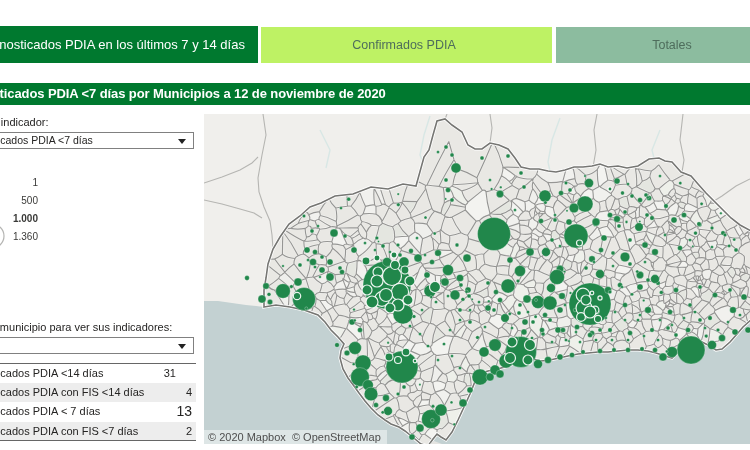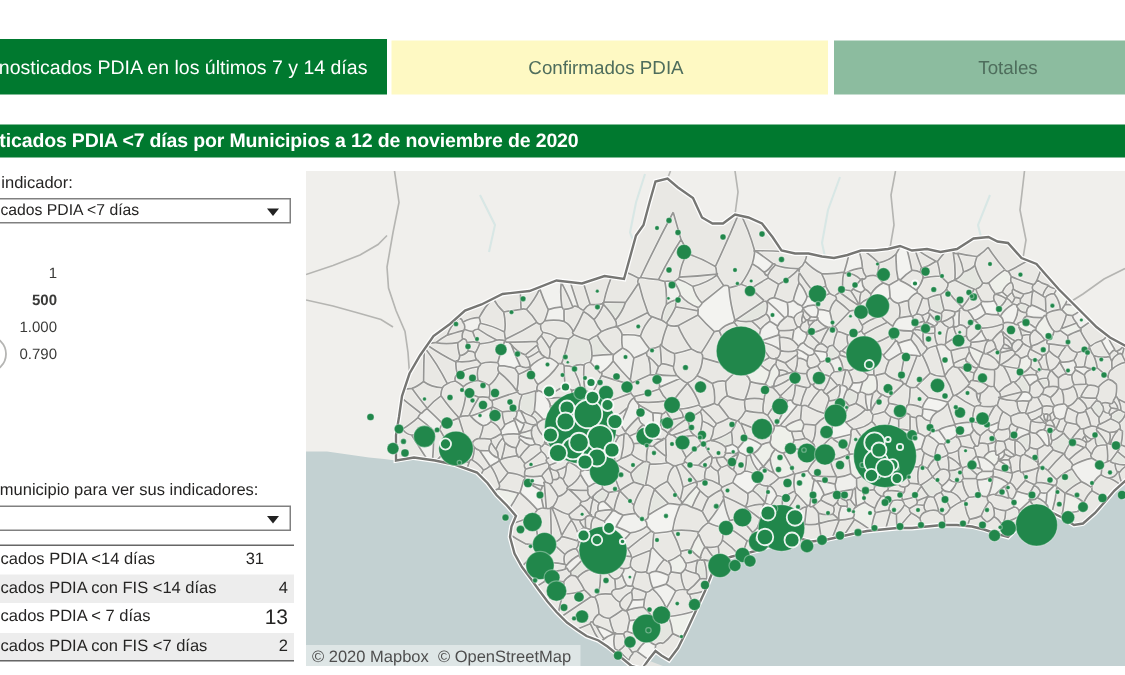--- a/index.html
+++ b/index.html
@@ -1,35 +1,35 @@
 <!DOCTYPE html>
 <html><head><meta charset="utf-8"><style>
 * { margin:0; padding:0; box-sizing:border-box; }
 body { width:750px; height:450px; font-family:"Liberation Sans", sans-serif; background:#fff; position:relative; overflow:hidden; }
 .abs { position:absolute; }
 </style></head>
 <body>
 <div class="abs" style="left:0;top:26px;width:258px;height:37px;background:#00792f;overflow:hidden;">
   <div class="abs" style="left:-27.5px;top:0;width:340px;height:37px;line-height:37px;color:#fff;font-size:13px;white-space:nowrap;">Diagnosticados PDIA en los últimos 7 y 14 días</div>
 </div>
-<div class="abs" style="left:261px;top:27px;width:291px;height:36px;background:#fef9c3;color:#4e6d5c;font-size:12.5px;line-height:36px;text-align:center;text-indent:-5px;">Confirmados PDIA</div>
+<div class="abs" style="left:261px;top:27px;width:291px;height:36px;background:#bef264;color:#4e6d5c;font-size:12.5px;line-height:36px;text-align:center;text-indent:-5px;">Confirmados PDIA</div>
 <div class="abs" style="left:556px;top:27px;width:232px;height:36px;background:#8cbc9f;color:#4e6d5c;font-size:12.5px;line-height:36px;text-align:center;overflow:hidden;">Totales</div>
 <div class="abs" style="left:0;top:83px;width:750px;height:22px;background:#00792f;overflow:hidden;">
   <div class="abs" style="left:-51px;top:0;width:600px;height:22px;line-height:22px;color:#fff;font-size:13px;letter-spacing:-0.1px;font-weight:bold;white-space:nowrap;">Diagnosticados PDIA &lt;7 días por Municipios a 12 de noviembre de 2020</div>
 </div>
 
 <div class="abs" style="left:-56px;top:114px;width:300px;height:16px;color:#252423;font-size:11px;line-height:16px;white-space:nowrap;">Seleccione indicador:</div>
 <div class="abs" style="left:-8px;top:132px;width:202px;height:17px;border:1px solid #808080;background:#fff;">
   <div class="abs" style="left:-36.5px;top:0;width:240px;height:15px;line-height:15px;font-size:10.5px;color:#252423;white-space:nowrap;">Diagnosticados PDIA &lt;7 días</div>
   <div class="abs" style="right:7px;top:6px;width:0;height:0;border-left:4px solid transparent;border-right:4px solid transparent;border-top:5px solid #222;"></div>
 </div>
 <div class="abs" style="left:0px;top:177px;width:38px;height:11px;line-height:11px;text-align:right;font-size:10px;color:#3a3a38;">1</div>
-<div class="abs" style="left:0px;top:195px;width:38px;height:11px;line-height:11px;text-align:right;font-size:10px;color:#3a3a38;font-weight:bold;">500</div>
-<div class="abs" style="left:0px;top:213px;width:38px;height:11px;line-height:11px;text-align:right;font-size:10px;color:#3a3a38;">1.000</div>
-<div class="abs" style="left:0px;top:231px;width:38px;height:11px;line-height:11px;text-align:right;font-size:10px;color:#3a3a38;">0.790</div>
+<div class="abs" style="left:0px;top:195px;width:38px;height:11px;line-height:11px;text-align:right;font-size:10px;color:#3a3a38;">500</div>
+<div class="abs" style="left:0px;top:213px;width:38px;height:11px;line-height:11px;text-align:right;font-size:10px;color:#3a3a38;font-weight:bold;">1.000</div>
+<div class="abs" style="left:0px;top:231px;width:38px;height:11px;line-height:11px;text-align:right;font-size:10px;color:#3a3a38;">1.360</div>
 <svg class="abs" style="left:0;top:220px;" width="10" height="34">
     <circle cx="-8" cy="16" r="12" fill="none" stroke="#b5b5b3" stroke-width="1.2"></circle>
   </svg>
 
 <div class="abs" style="left:-57px;top:320px;width:300px;height:14px;color:#252423;font-size:11px;line-height:14px;white-space:nowrap;">Seleccione municipio para ver sus indicadores:</div>
 <div class="abs" style="left:-8px;top:337px;width:202px;height:17px;border:1px solid #808080;background:#fff;">
   <div class="abs" style="right:7px;top:6px;width:0;height:0;border-left:4px solid transparent;border-right:4px solid transparent;border-top:5px solid #222;"></div>
 </div>
 
 <div class="abs" style="left:0;top:363px;width:196px;border-top:1px solid #666;">

